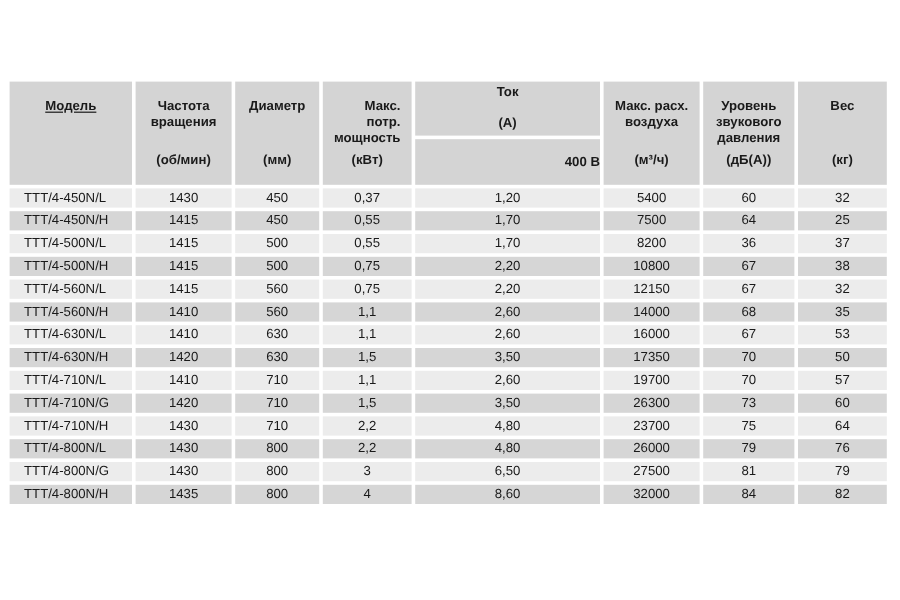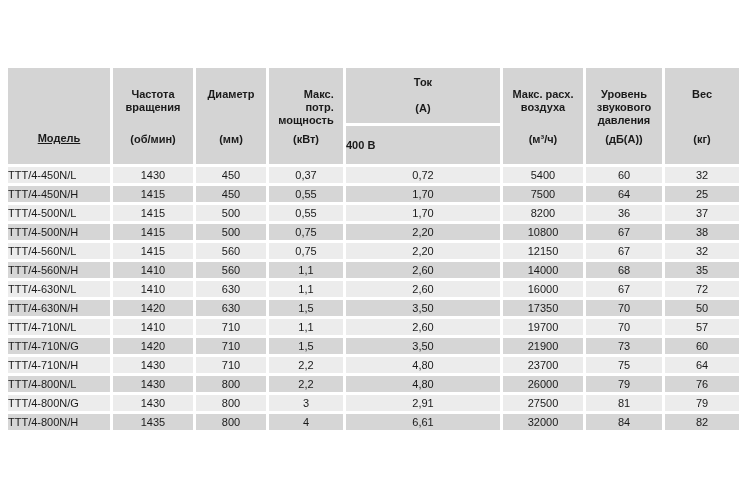--- a/index.html
+++ b/index.html
@@ -39,50 +39,51 @@
     vertical-align: middle;
   }
   .hcell {
     height: 71px;
     display: flex;
     flex-direction: column;
     align-items: center;
     justify-content: space-between;
     padding: 7px 2px 7px 2px;
   }
-  .hcell.center { justify-content: flex-end; text-decoration: underline; }
+  .hcell.center { justify-content: flex-start; text-decoration: underline; }
   .hcell .title {
     white-space: pre-line;
     text-align: center;
     line-height: 13px;
   }
   .hcell .title.left { text-align: right; }
   .hcell .unit { line-height: 12px; }
   th.split-top {
-    height: 55px;
+    height: 45px;
     white-space: pre-line;
     text-align: center;
     line-height: 13px;
   }
   th.split-bottom {
     height: 38px;
-    text-align: left;
+    text-align: right;
     margin-top: 48px;
   }
   tbody td {
     height: 16px;
     font-size: 11px;
     text-align: center;
     vertical-align: middle;
     line-height: 16px;
   }
   tbody tr:nth-child(odd)  td { background: var(--row-odd-bg); }
   tbody tr:nth-child(even) td { background: var(--row-even-bg); }
   tbody td.model-cell {
     text-align: left;
+    padding-left: 12px;
   }
 </style>
 </head>
 <body>
 
 <div class="table-wrap">
   <table class="spec-table">
     <colgroup>
       <col style="width:102px">
       <col style="width:80px">
@@ -149,21 +150,21 @@
       <tr>
           <th class="split-bottom">400 В</th>
         </tr>
     </thead>
     <tbody>
         <tr>
           <td class="model-cell">TTT/4-450N/L</td>
           <td>1430</td>
           <td>450</td>
           <td>0,37</td>
-          <td>0,72</td>
+          <td>1,20</td>
           <td>5400</td>
           <td>60</td>
           <td>32</td>
         </tr>
         <tr>
           <td class="model-cell">TTT/4-450N/H</td>
           <td>1415</td>
           <td>450</td>
           <td>0,55</td>
           <td>1,70</td>
@@ -212,21 +213,21 @@
           <td>35</td>
         </tr>
         <tr>
           <td class="model-cell">TTT/4-630N/L</td>
           <td>1410</td>
           <td>630</td>
           <td>1,1</td>
           <td>2,60</td>
           <td>16000</td>
           <td>67</td>
-          <td>72</td>
+          <td>53</td>
         </tr>
         <tr>
           <td class="model-cell">TTT/4-630N/H</td>
           <td>1420</td>
           <td>630</td>
           <td>1,5</td>
           <td>3,50</td>
           <td>17350</td>
           <td>70</td>
           <td>50</td>
@@ -240,21 +241,21 @@
           <td>19700</td>
           <td>70</td>
           <td>57</td>
         </tr>
         <tr>
           <td class="model-cell">TTT/4-710N/G</td>
           <td>1420</td>
           <td>710</td>
           <td>1,5</td>
           <td>3,50</td>
-          <td>21900</td>
+          <td>26300</td>
           <td>73</td>
           <td>60</td>
         </tr>
         <tr>
           <td class="model-cell">TTT/4-710N/H</td>
           <td>1430</td>
           <td>710</td>
           <td>2,2</td>
           <td>4,80</td>
           <td>23700</td>
@@ -269,30 +270,30 @@
           <td>4,80</td>
           <td>26000</td>
           <td>79</td>
           <td>76</td>
         </tr>
         <tr>
           <td class="model-cell">TTT/4-800N/G</td>
           <td>1430</td>
           <td>800</td>
           <td>3</td>
-          <td>2,91</td>
+          <td>6,50</td>
           <td>27500</td>
           <td>81</td>
           <td>79</td>
         </tr>
         <tr>
           <td class="model-cell">TTT/4-800N/H</td>
           <td>1435</td>
           <td>800</td>
           <td>4</td>
-          <td>6,61</td>
+          <td>8,60</td>
           <td>32000</td>
           <td>84</td>
           <td>82</td>
         </tr>
       </tbody>
   </table>
 </div>
 
 </body></html>

